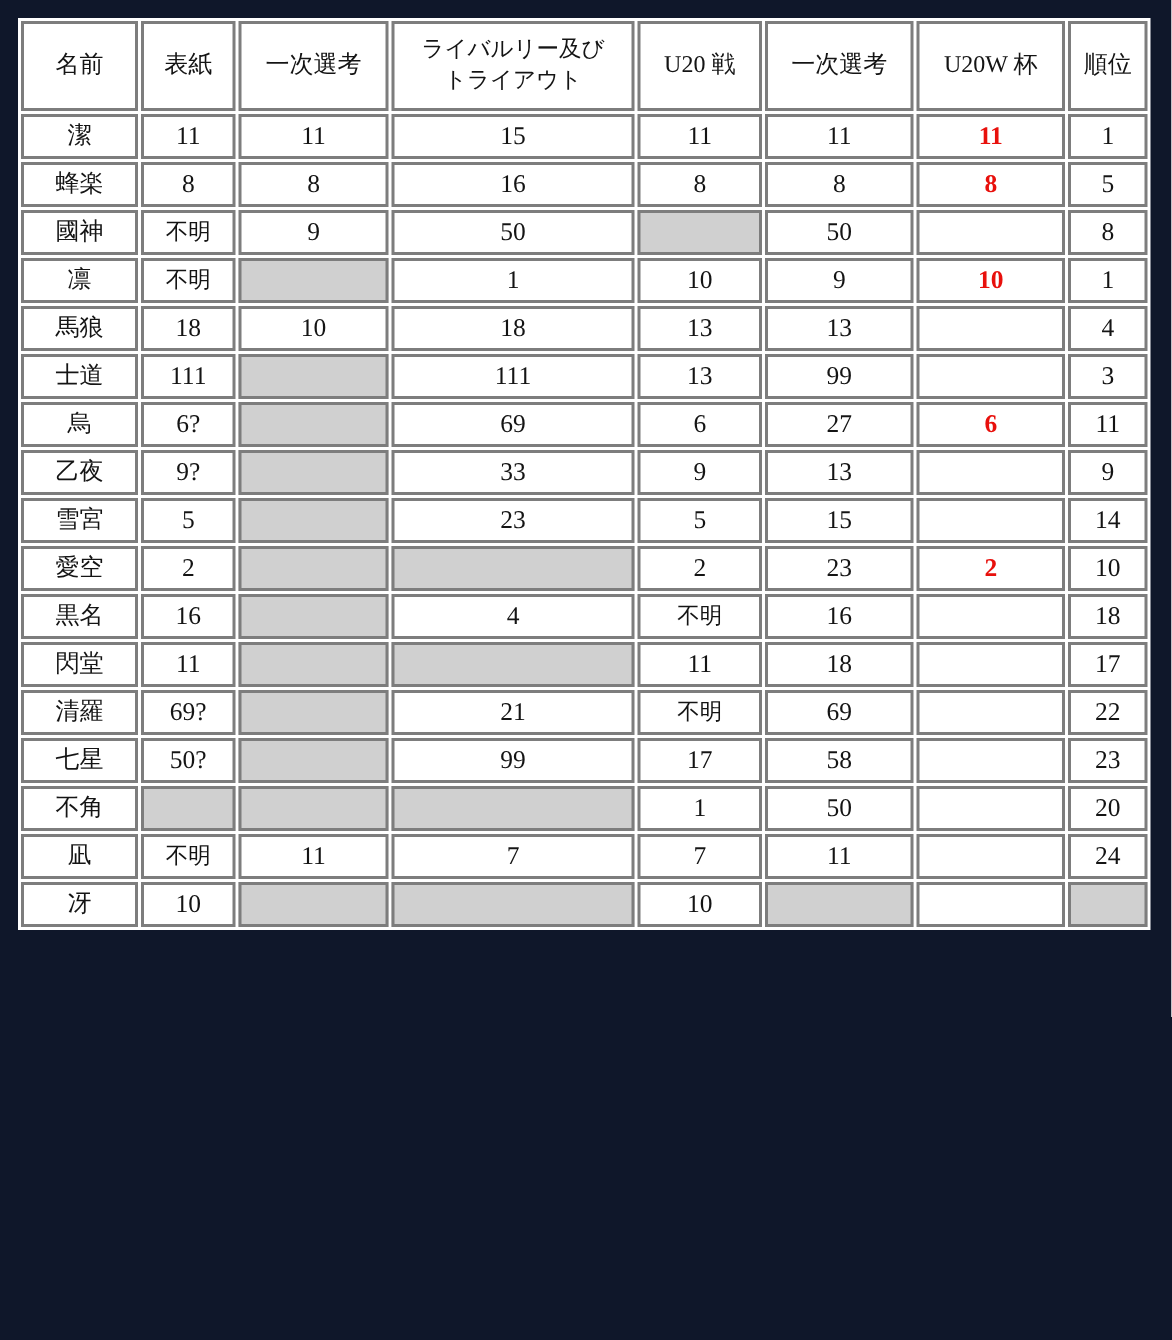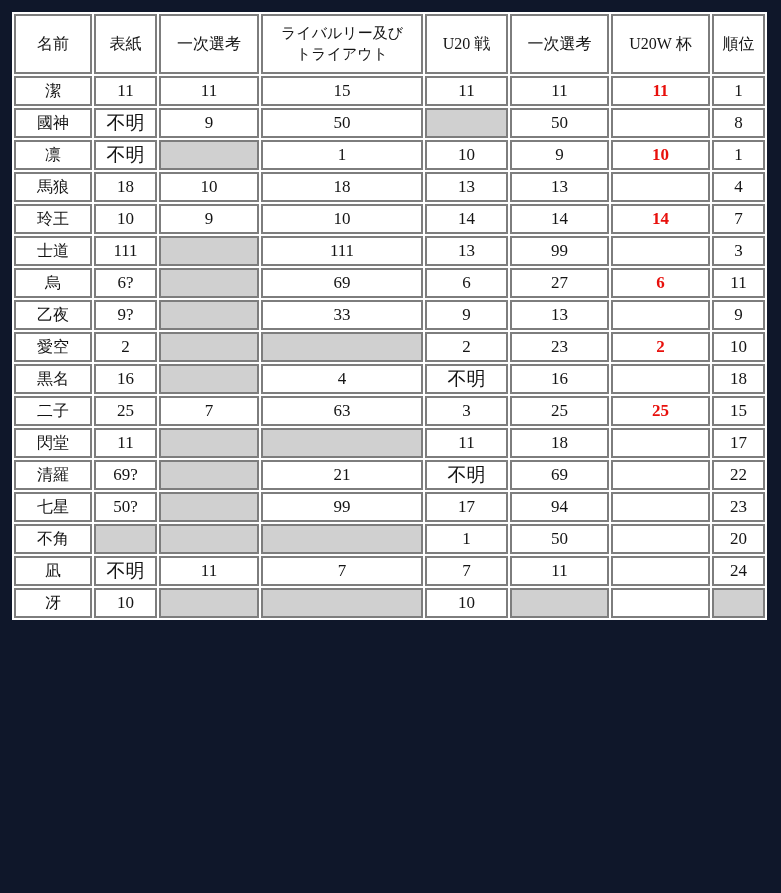--- a/index.html
+++ b/index.html
@@ -53,21 +53,21 @@
   }
   table.stats td{
     height:30px;
     font-size:17px;
     line-height:26px;
   }
   table.stats td.name-cell{
     font-size:16px;
   }
   table.stats td.text-val{
-    font-size:19px;
+    font-size:15px;
   }
   table.stats td.gray{
     background:var(--cell-gray);
   }
   table.stats td.red{
     color:var(--accent-red);
     font-weight:bold;
   }
 </style>
 </head>
@@ -103,20 +103,30 @@
           <td class="name-cell">潔</td>
           <td class="">11</td>
           <td class="">11</td>
           <td class="">15</td>
           <td class="">11</td>
           <td class="">11</td>
           <td class="red">11</td>
           <td class="">1</td>
         </tr>
         <tr>
+          <td class="name-cell">蜂楽</td>
+          <td class="">8</td>
+          <td class="">8</td>
+          <td class="">16</td>
+          <td class="">8</td>
+          <td class="">8</td>
+          <td class="red">8</td>
+          <td class="">5</td>
+        </tr>
+        <tr>
           <td class="name-cell">國神</td>
           <td class="text-val">不明</td>
           <td class="">9</td>
           <td class="">50</td>
           <td class="gray"></td>
           <td class="">50</td>
           <td class=""></td>
           <td class="">8</td>
         </tr>
         <tr>
@@ -131,30 +141,20 @@
         </tr>
         <tr>
           <td class="name-cell">馬狼</td>
           <td class="">18</td>
           <td class="">10</td>
           <td class="">18</td>
           <td class="">13</td>
           <td class="">13</td>
           <td class=""></td>
           <td class="">4</td>
-        </tr>
-        <tr>
-          <td class="name-cell">玲王</td>
-          <td class="">10</td>
-          <td class="">9</td>
-          <td class="">10</td>
-          <td class="">14</td>
-          <td class="">14</td>
-          <td class="red">14</td>
-          <td class="">7</td>
         </tr>
         <tr>
           <td class="name-cell">士道</td>
           <td class="">111</td>
           <td class="gray"></td>
           <td class="">111</td>
           <td class="">13</td>
           <td class="">99</td>
           <td class=""></td>
           <td class="">3</td>
@@ -173,50 +173,50 @@
           <td class="name-cell">乙夜</td>
           <td class="">9?</td>
           <td class="gray"></td>
           <td class="">33</td>
           <td class="">9</td>
           <td class="">13</td>
           <td class=""></td>
           <td class="">9</td>
         </tr>
         <tr>
+          <td class="name-cell">雪宮</td>
+          <td class="">5</td>
+          <td class="gray"></td>
+          <td class="">23</td>
+          <td class="">5</td>
+          <td class="">15</td>
+          <td class=""></td>
+          <td class="">14</td>
+        </tr>
+        <tr>
           <td class="name-cell">愛空</td>
           <td class="">2</td>
           <td class="gray"></td>
           <td class="gray"></td>
           <td class="">2</td>
           <td class="">23</td>
           <td class="red">2</td>
           <td class="">10</td>
         </tr>
         <tr>
           <td class="name-cell">黒名</td>
           <td class="">16</td>
           <td class="gray"></td>
           <td class="">4</td>
           <td class="text-val">不明</td>
           <td class="">16</td>
           <td class=""></td>
           <td class="">18</td>
         </tr>
         <tr>
-          <td class="name-cell">二子</td>
-          <td class="">25</td>
-          <td class="">7</td>
-          <td class="">63</td>
-          <td class="">3</td>
-          <td class="">25</td>
-          <td class="red">25</td>
-          <td class="">15</td>
-        </tr>
-        <tr>
           <td class="name-cell">閃堂</td>
           <td class="">11</td>
           <td class="gray"></td>
           <td class="gray"></td>
           <td class="">11</td>
           <td class="">18</td>
           <td class=""></td>
           <td class="">17</td>
         </tr>
         <tr>
@@ -228,21 +228,21 @@
           <td class="">69</td>
           <td class=""></td>
           <td class="">22</td>
         </tr>
         <tr>
           <td class="name-cell">七星</td>
           <td class="">50?</td>
           <td class="gray"></td>
           <td class="">99</td>
           <td class="">17</td>
-          <td class="">94</td>
+          <td class="">58</td>
           <td class=""></td>
           <td class="">23</td>
         </tr>
         <tr>
           <td class="name-cell">不角</td>
           <td class="gray"></td>
           <td class="gray"></td>
           <td class="gray"></td>
           <td class="">1</td>
           <td class="">50</td>

